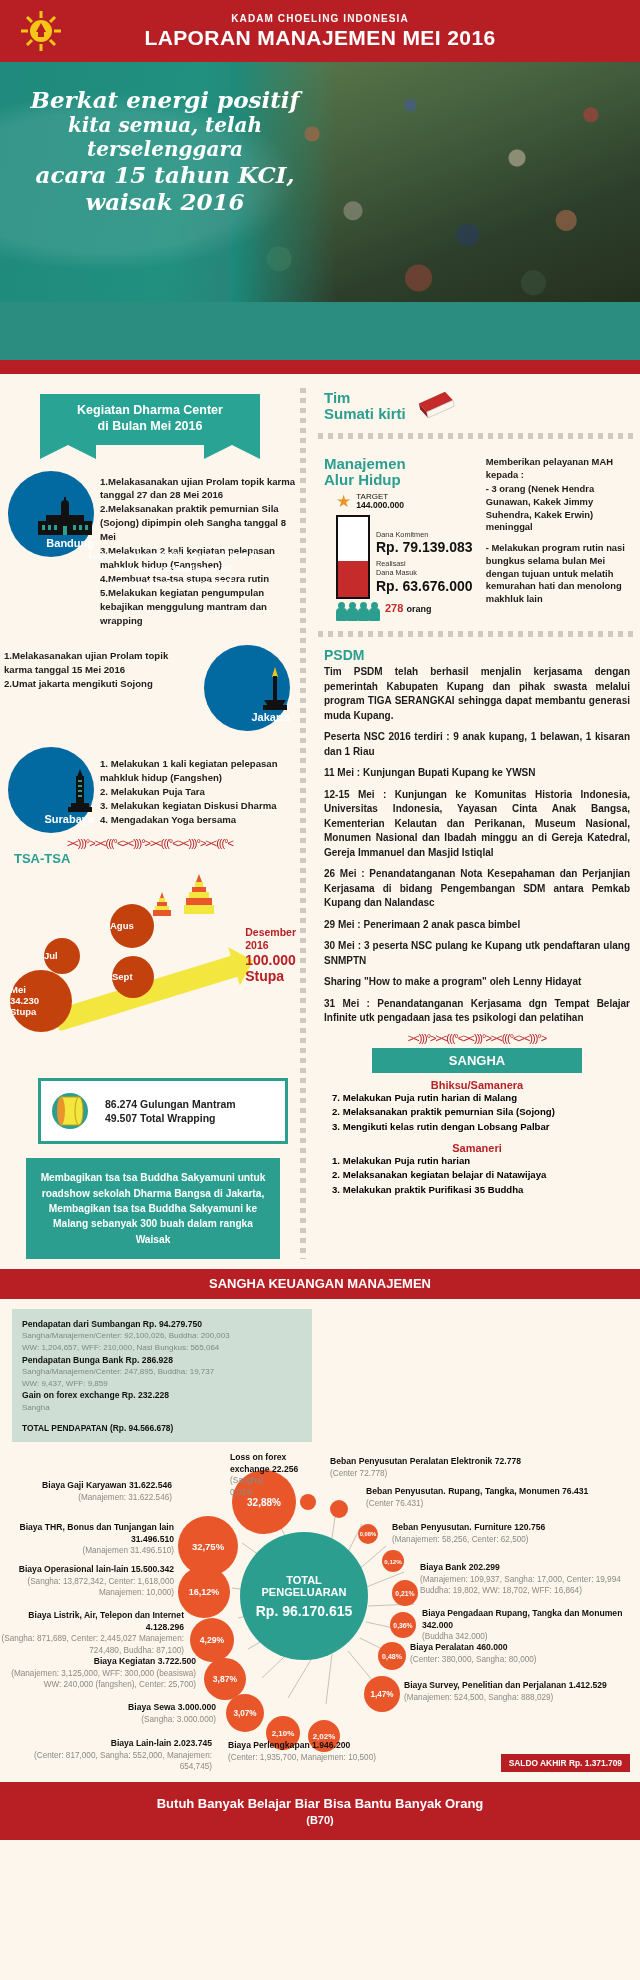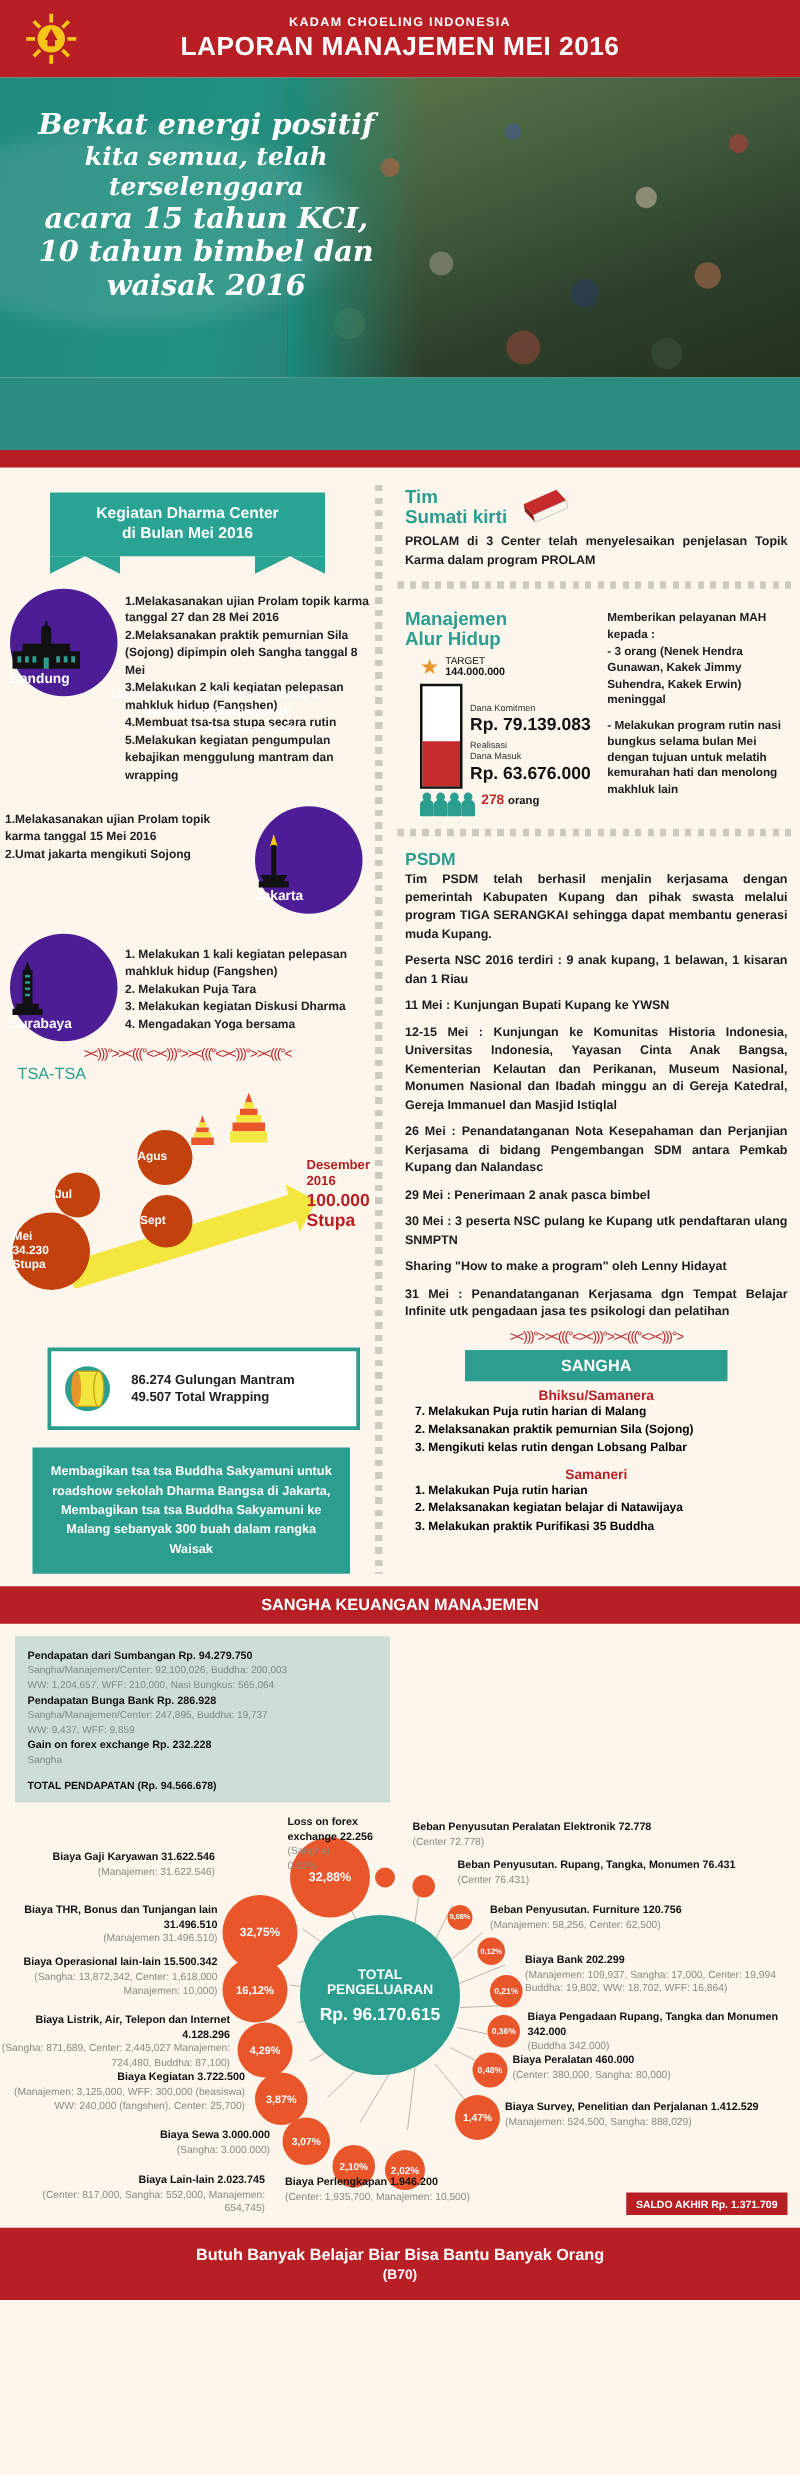--- a/index.html
+++ b/index.html
@@ -70,34 +70,34 @@
   .ribbon { position:relative; width:220px; margin:6px auto 0; }
   .ribbon .body { background:#29a393; color:#fff; text-align:center; padding:8px 6px 10px;
       font-size:12.5px; font-weight:bold; line-height:1.3; }
   .ribbon .tails { display:flex; justify-content:space-between; }
   .ribbon .tail { width:0; height:0; border-left:28px solid #29a393; border-right:28px solid #29a393;
       border-bottom:14px solid transparent; }
   .ribbon .tail.r { transform:scaleX(1); }
 
   
   .city-block { display:flex; align-items:flex-start; margin:12px 0 4px; }
-  .circle-city { width:86px; height:86px; border-radius:50%; background:#4c1d95; flex:none;
-     display:flex; flex-direction:column; align-items:flex-start; justify-content:flex-end; padding-bottom:8px;
+  .circle-city { width:86px; height:86px; border-radius:50%; background:#0369a1; flex:none;
+     display:flex; flex-direction:column; align-items:flex-end; justify-content:flex-end; padding-bottom:8px;
      position:relative; margin-left:8px; }
   .circle-city .cname { color:#fff; font-size:11px; font-weight:bold; }
   .city-list { font-size:9.6px; line-height:1.45; color:#222; padding-left:6px; padding-top:4px; font-weight:bold;}
   .city-list li { list-style:none; }
   .city-list.narrow { width:200px; }
 
   .city-block.rev { flex-direction:row-reverse; }
   .city-block.rev .city-list { text-align:left; padding-right:6px; padding-left:0;}
   .zigtext{ text-align:center; color:#b81f25; font-size:11px; letter-spacing:-1px; overflow:hidden; white-space:nowrap;}
 
   
-  .tsa-title { color:#2b9e90; font-weight:normal; font-size:13px; padding-left:14px; margin-top:2px;}
+  .tsa-title { color:#2b9e90; font-weight:bold; font-size:13px; padding-left:14px; margin-top:2px;}
   .tsa-chart { position:relative; height:200px; margin-top:4px;}
   .pill { position:absolute; border-radius:50%; background:#c2410c; color:#fff;
      display:flex; flex-direction:column; align-items:flex-start; justify-content:center;
      font-size:9.5px; font-weight:bold; text-align:center; line-height:1.15;}
   .arrowband { position:absolute; left:52px; top:112px; width:190px; height:22px;
      background:#f3e63f; transform:rotate(-17deg); border-radius:3px; }
   .arrowband:after{ content:""; position:absolute; right:-16px; top:-9px;
      border-left:20px solid #f3e63f; border-top:20px solid transparent; border-bottom:20px solid transparent;}
   .stupa-icon { position:absolute; }
   .des-label { position:absolute; right:4px; top:56px; color:#b81f25; font-weight:bold; font-size:10.5px;
@@ -204,21 +204,20 @@
     <div class="title">LAPORAN MANAJEMEN MEI 2016</div>
   </div>
 
   <div class="hero">
     <div class="hero-photo"></div>
     <div class="hero-cloud"></div>
     <div class="hero-text">
       <div class="l1">Berkat energi positif</div>
       <div class="l2">kita semua, telah terselenggara</div>
       <div class="l1">acara 15 tahun KCI,</div>
-      <div class="l1">10 tahun bimbel dan</div>
       <div class="l1">waisak 2016</div>
     </div>
   </div>
   <div class="hero-band">
     <div class="hero-note">
       <div>Laporan tahunan 2015 dapat dilihat di</div>
       <div>www.kadamchoeling.or.id/</div>
       <div>laporan-tahunan-ywsn-2015/</div>
     </div>
   </div>
@@ -384,21 +383,20 @@
             <div>Sumati kirti</div>
           </div>
           <svg width="44" height="34" viewBox="0 0 44 34">
             <g transform="rotate(-12 22 17)">
               <polygon points="6,10 34,4 40,14 12,20" fill="#c62b2b"></polygon>
               <polygon points="6,10 12,20 12,26 6,16" fill="#8f1f1f"></polygon>
               <polygon points="12,20 40,14 40,20 12,26" fill="#fdf6ec" stroke="#bbb" stroke-width="0.6"></polygon>
             </g>
           </svg>
         </div>
-        <div class="rbody">PROLAM di 3 Center telah menyelesaikan penjelasan Topik Karma dalam program PROLAM</div>
       </div>
 
       <div class="hdash"></div>
 
       <div class="rsec">
         <div class="mah-wrap">
           <div class="mah-left">
             <div class="rhead">
               <div>Manajemen</div>
               <div>Alur Hidup</div>

